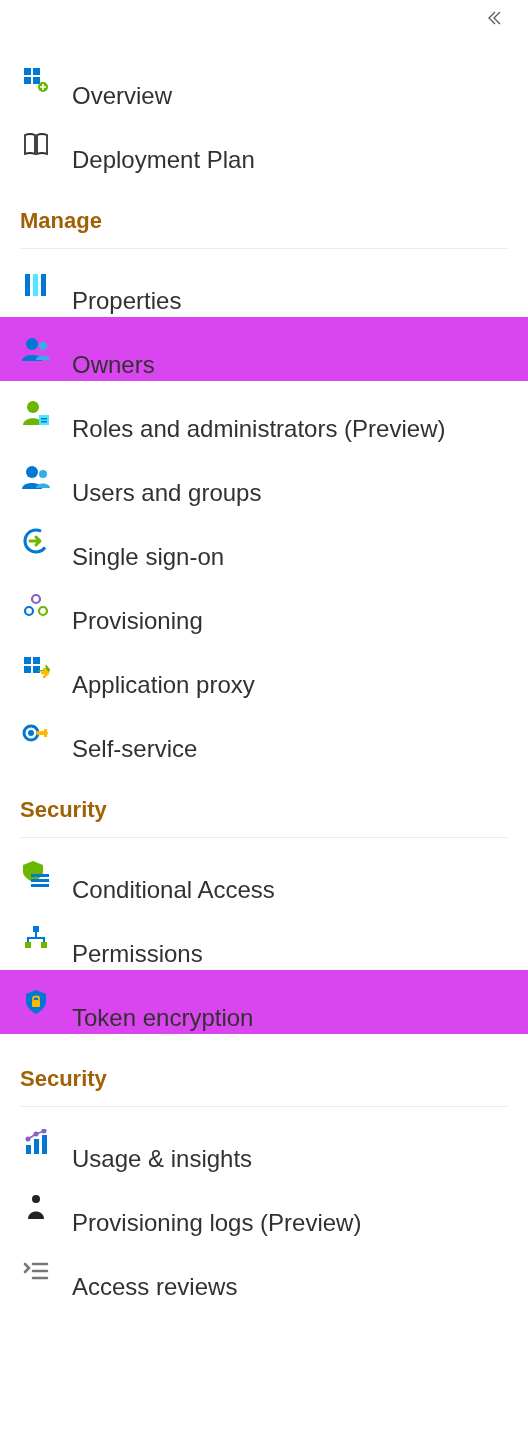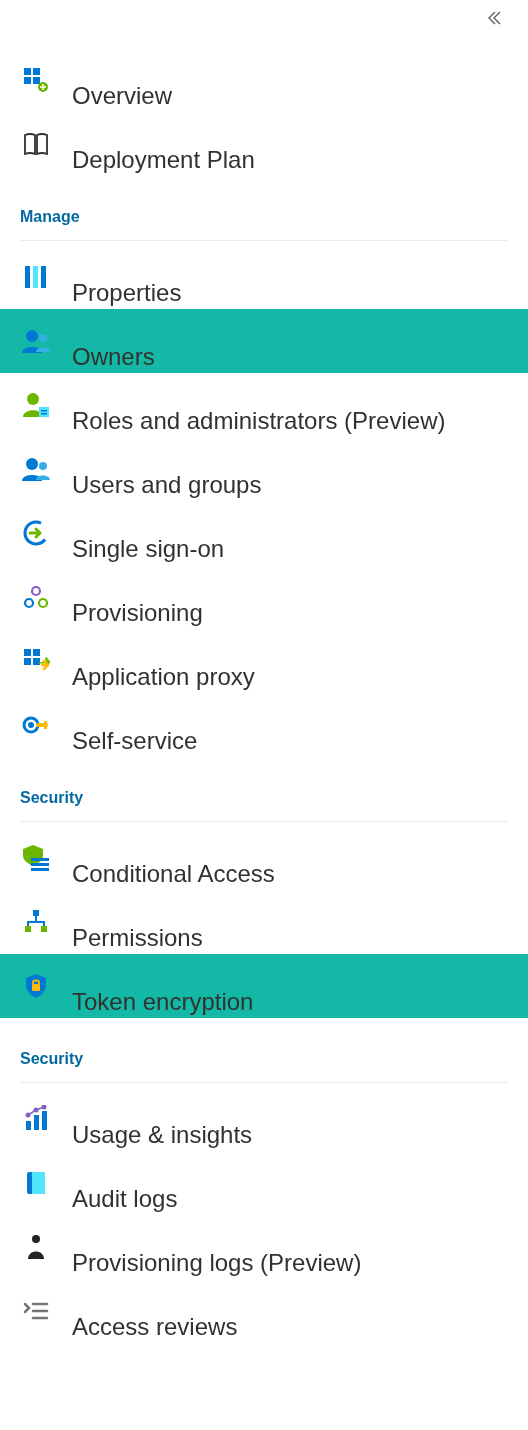--- a/index.html
+++ b/index.html
@@ -20,40 +20,40 @@
       color: #605e5c;
     }
     .nav { width: 100%; }
     .item {
       display: flex;
       align-items: center;
       height: 64px;
       padding-left: 20px;
       cursor: pointer;
     }
-    .item.selected { background: #14b8a6; }
+    .item.selected { background: #d946ef; }
     .item .icon {
       width: 32px;
       height: 32px;
       flex: 0 0 32px;
       display: flex;
       align-items: center;
       justify-content: center;
     }
     .item .label {
       font-size: 24px;
       color: #323130;
       margin-left: 20px;
       white-space: nowrap;
       margin-top: 32px;
     }
     .section-title {
-      font-size: 16px;
+      font-size: 22px;
       font-weight: 600;
-      color: #0369a1;
+      color: #a16207;
       padding: 32px 0 10px 20px;
     }
     .divider {
       border: none;
       border-top: 1px solid #edebe9;
       margin: 4px 20px 4px 20px;
     }
     svg { display: block; }
     .top-pad { height: 48px; }
   </style>
@@ -243,30 +243,20 @@
         <rect x="20" y="6" width="5" height="19" fill="#0078d4"></rect>
         <circle cx="6" cy="10" r="2.5" fill="#8661c5"></circle>
         <circle cx="14" cy="5" r="2.5" fill="#8661c5"></circle>
         <circle cx="22" cy="2" r="2.5" fill="#8661c5"></circle>
         <path d="M6 10 L14 5 L22 2" stroke="#8661c5" stroke-width="1.5" fill="none"></path>
       </svg>
     </span>
     <span class="label">Usage &amp; insights</span>
   </div>
 
-  <div class="item">
-    <span class="icon">
-      <svg width="28" height="28" viewBox="0 0 28 28">
-        <rect x="5" y="3" width="18" height="22" rx="2" fill="#0078d4"></rect>
-        <rect x="8" y="3" width="15" height="22" rx="2" fill="#50e6ff"></rect>
-        <rect x="8" y="3" width="2" height="22" fill="#0078d4"></rect>
-      </svg>
-    </span>
-    <span class="label">Audit logs</span>
-  </div>
 
   <div class="item">
     <span class="icon">
       <svg width="28" height="28" viewBox="0 0 28 28">
         <circle cx="14" cy="6" r="4" fill="#232323"></circle>
         <path d="M6 26 C6 16 22 16 22 26 Z" fill="#232323"></path>
       </svg>
     </span>
     <span class="label">Provisioning logs (Preview)</span>
   </div>

